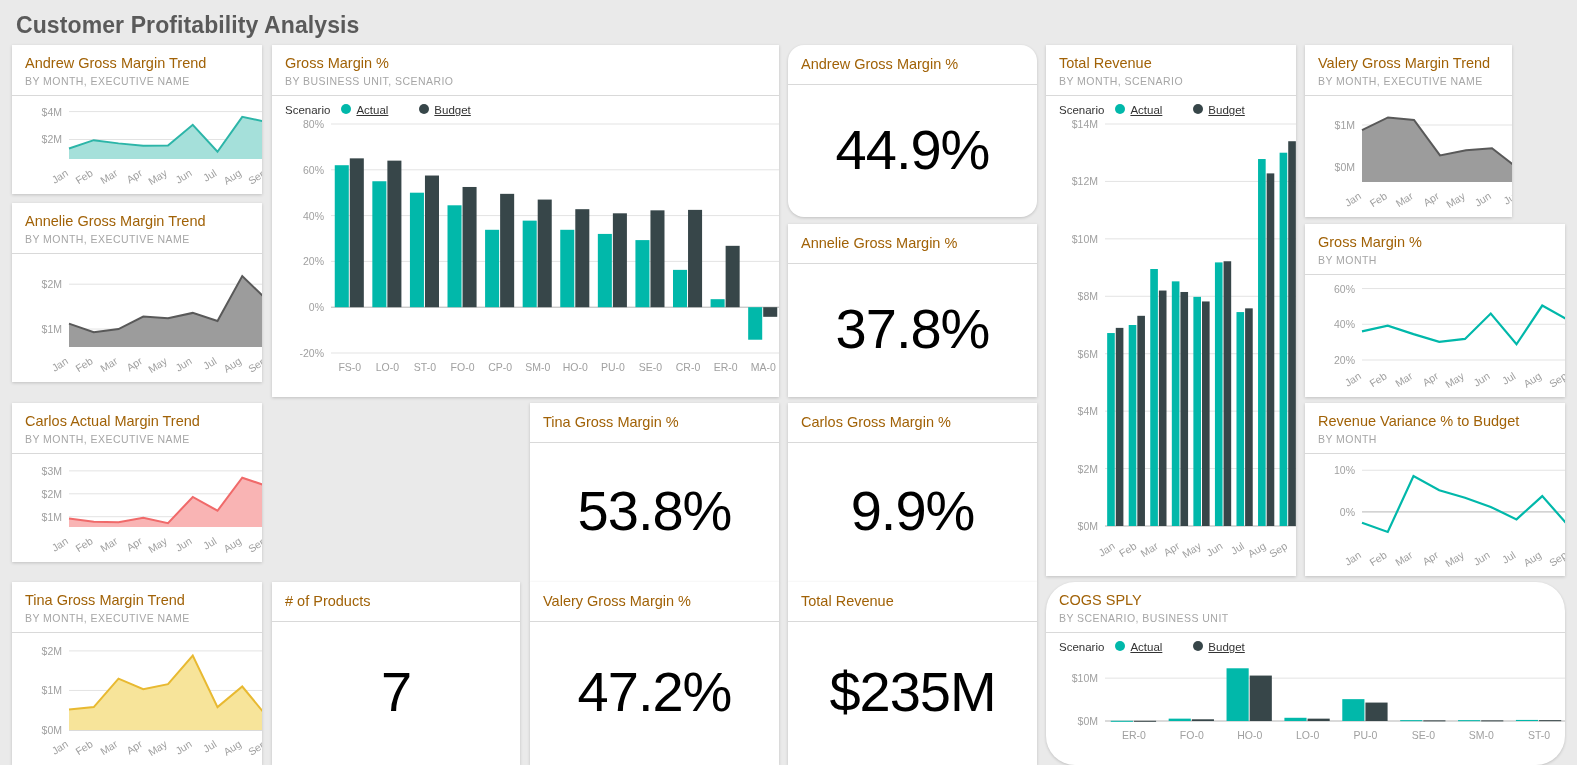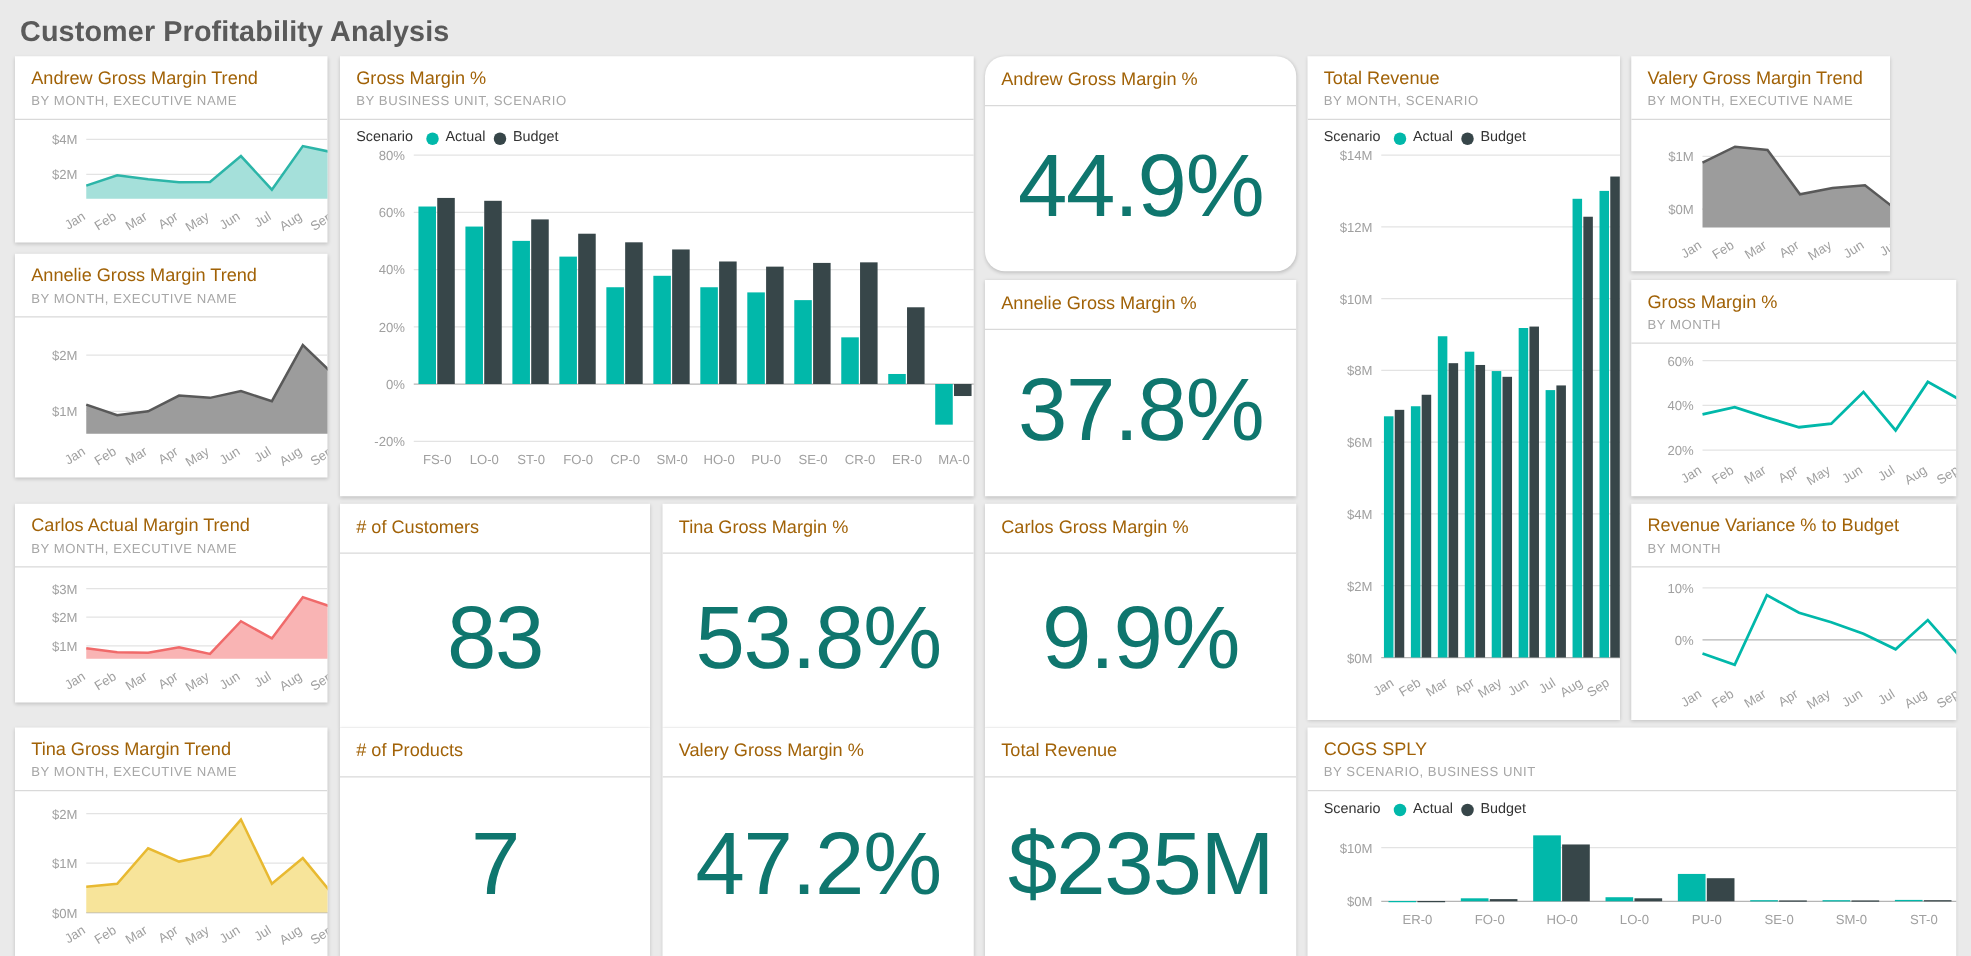--- a/index.html
+++ b/index.html
@@ -35,33 +35,33 @@
     white-space: nowrap;
   }
   .tile-sub {
     font-size: 10.5px; color: #a6a6a6; letter-spacing: .45px;
     margin-top: 3px; white-space: nowrap;
   }
   .head-rule { border-top: 1px solid #d9d9d9; }
   .tile-body { position: relative; width: 100%; margin-left: 13px; }
   .kpi-value {
     display: flex; align-items: center; justify-content: center;
-    font-size: 71px; color: #0f766e; font-weight: 300;
+    font-size: 56px; color: #000000; font-weight: 300;
     letter-spacing: -1px;
   }
   .kpi-head { padding: 11px 13px 11px 13px; }
   .kpi-head .tile-title { font-size: 14.5px; }
   .legend {
     display: flex; align-items: center; gap: 7px;
     font-size: 11.5px; color: #333;
     padding: 8px 4px 0 13px;
   }
   .legend .lg-label { color: #333; margin-right: 4px; font-size: 11.5px; }
   .legend .dot { width: 10px; height: 10px; border-radius: 50%; display:inline-block; }
-  .legend .item { display: flex; align-items: flex-end; gap: 5px; margin-right: 0; }
+  .legend .item { display: flex; align-items: flex-start; gap: 5px; margin-right: 24px; text-decoration: underline; }
   svg { display: block; }
   .ax { font-size: 10.5px; fill: #a0a0a0; font-family: "Liberation Sans", sans-serif; }
   .gl { stroke: #e3e3e3; stroke-width: 1; }
   .zl { stroke: #b5b5b5; stroke-width: 1; }
 </style>
 </head>
 <body>
 
 <div id="page-title">Customer Profitability Analysis</div>
 
@@ -243,27 +243,20 @@
           <text x="290.2916666666667" y="255" class="ax" text-anchor="middle">HO-0</text>
           <text x="327.87500000000006" y="255" class="ax" text-anchor="middle">PU-0</text>
           <text x="365.45833333333337" y="255" class="ax" text-anchor="middle">SE-0</text>
           <text x="403.0416666666667" y="255" class="ax" text-anchor="middle">CR-0</text>
           <text x="440.62500000000006" y="255" class="ax" text-anchor="middle">ER-0</text>
           <text x="478.20833333333337" y="255" class="ax" text-anchor="middle">MA-0</text>
         </svg>
       </div>
   </div>
 
-  <div class="tile" style="left:272px; top:358px; width:248px; height:179px;">
-    <div class="kpi-head">
-      <div class="tile-title"># of Customers</div>
-    </div>
-    <div class="head-rule"></div>
-    <div class="kpi-value" style="height:135px;">83</div>
-  </div>
 
   <div class="tile" style="left:272px; top:537px; width:248px; height:183px;">
     <div class="kpi-head">
       <div class="tile-title"># of Products</div>
     </div>
     <div class="head-rule"></div>
     <div class="kpi-value" style="height:139px;">7</div>
   </div>
 
   <div class="tile" style="left:530px; top:358px; width:249px; height:179px;">
@@ -373,21 +366,21 @@
           <text x="121.44444444444446" y="432" class="ax" text-anchor="end" transform="rotate(-32 121.44444444444446 432)">Apr</text>
           <text x="143" y="432" class="ax" text-anchor="end" transform="rotate(-32 143 432)">May</text>
           <text x="164.55555555555554" y="432" class="ax" text-anchor="end" transform="rotate(-32 164.55555555555554 432)">Jun</text>
           <text x="186.11111111111111" y="432" class="ax" text-anchor="end" transform="rotate(-32 186.11111111111111 432)">Jul</text>
           <text x="207.66666666666669" y="432" class="ax" text-anchor="end" transform="rotate(-32 207.66666666666669 432)">Aug</text>
           <text x="229.22222222222223" y="432" class="ax" text-anchor="end" transform="rotate(-32 229.22222222222223 432)">Sep</text>
         </svg>
       </div>
   </div>
 
-  <div class="tile" style="left:1046px; top:537px; width:519px; height:183px;">
+  <div class="tile" style="left:1046px; top:537px; width:519px; height:183px;border-radius:29px;">
     <div class="tile-head">
       <div class="tile-title">COGS SPLY</div>
       <div class="tile-sub">BY SCENARIO, BUSINESS UNIT</div>
     </div>
     <div class="head-rule"></div>
     <div class="legend">
       <span class="lg-label">Scenario</span>
       <span class="item">
         <span class="dot" style="background:#01b8aa"></span>
         <span>Actual</span>

